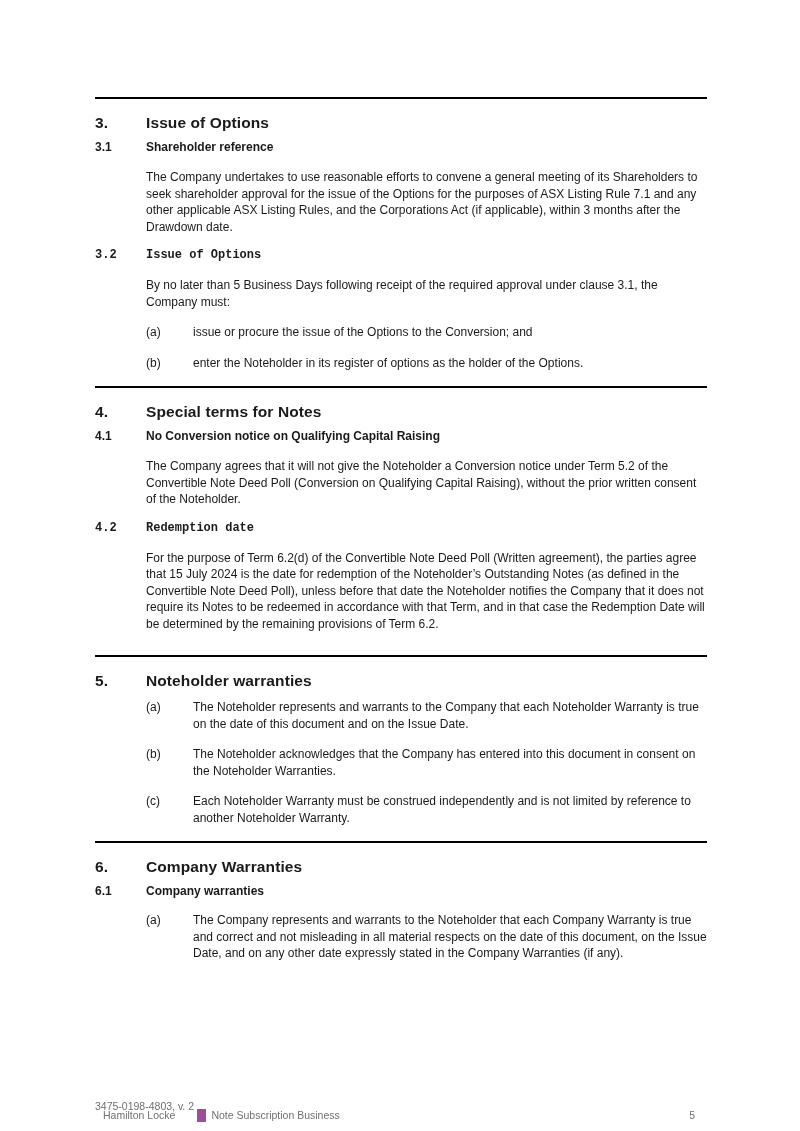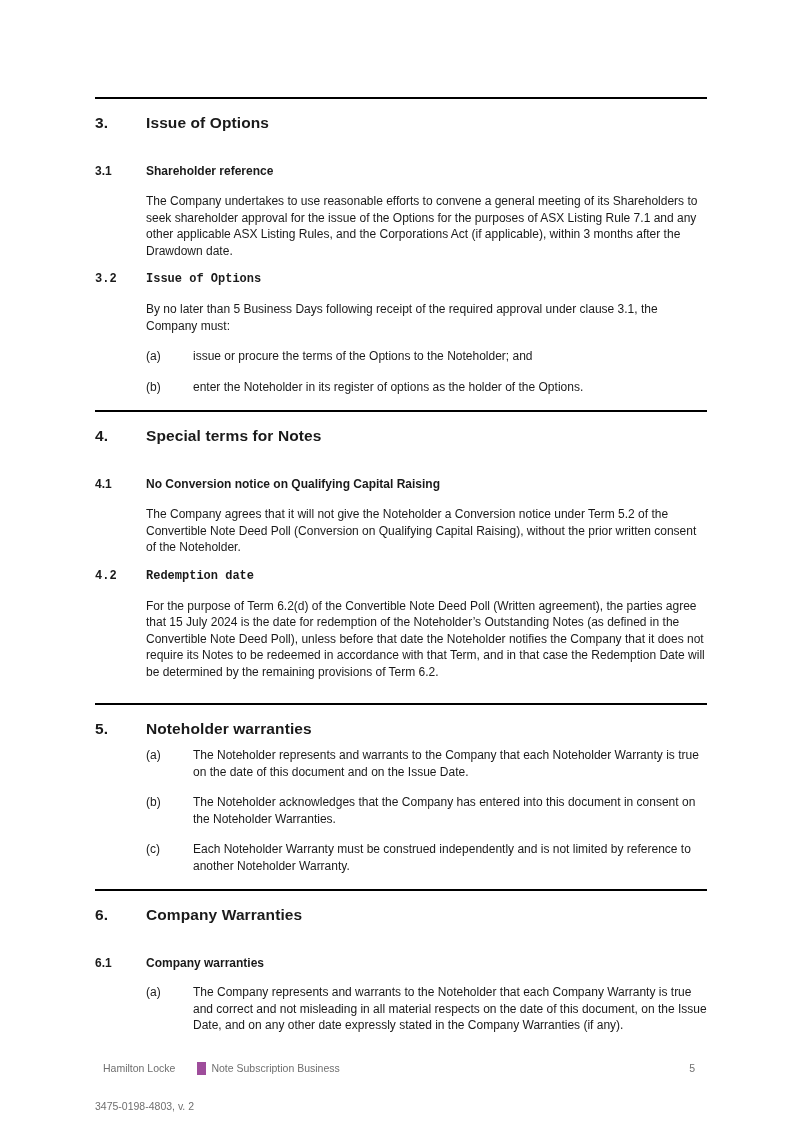--- a/index.html
+++ b/index.html
@@ -28,21 +28,21 @@
     display: flex;
     margin-top: 14px;
     font-weight: 700;
     font-size: 15.5px;
     line-height: 19px;
     letter-spacing: 0.1px;
   }
   .h1 .num { width: 51px; flex: none; }
   .sub {
     display: flex;
-    margin-top: 32px;
+    margin-top: 8px;
     font-weight: 700;
     font-size: 12px;
     line-height: 14px;
   }
   .sub .num { width: 51px; flex: none; }
   .para {
     margin: 15px 0 0 51px;
     font-size: 12px;
     line-height: 16.5px;
   }
@@ -50,21 +50,21 @@
   .li {
     display: flex;
     margin: 14px 0 0 51px;
     font-size: 12px;
     line-height: 16.5px;
   }
   .li .marker { width: 47px; flex: none; }
   .h1 + .li { margin-top: 9px; }
   .footer {
     position: absolute;
-    left: 95px; right: 93px; top: 1061px;
+    left: 95px; right: 93px; top: 1108px;
     display: flex;
     align-items: center;
     font-size: 10.5px;
     color: #6f6f6f;
     padding-left: 8px;
     line-height: 14px;
   }
   .sq {
     width: 9px; height: 13px;
     background: #9e4d9b;
@@ -95,21 +95,21 @@
       <span>Shareholder reference</span>
     </div>
     <p class="para">The Company undertakes to use reasonable efforts to convene a general meeting of its Shareholders to seek shareholder approval for the issue of the Options for the purposes of ASX Listing Rule 7.1 and any other applicable ASX Listing Rules, and the Corporations Act (if applicable), within 3 months after the Drawdown date.</p>
     <div class="sub">
       <span class="num">3.2</span>
       <span>Issue of Options</span>
     </div>
     <p class="para">By no later than 5 Business Days following receipt of the required approval under clause 3.1, the Company must:</p>
     <div class="li">
       <span class="marker">(a)</span>
-      <span>issue or procure the terms of the Options to the Noteholder; and</span>
+      <span>issue or procure the issue of the Options to the Conversion; and</span>
     </div>
     <div class="li">
       <span class="marker">(b)</span>
       <span>enter the Noteholder in its register of options as the holder of the Options.</span>
     </div>
   </section>
 
   <section class="sec sec-2">
     <hr class="rule">
     <div class="h1">

